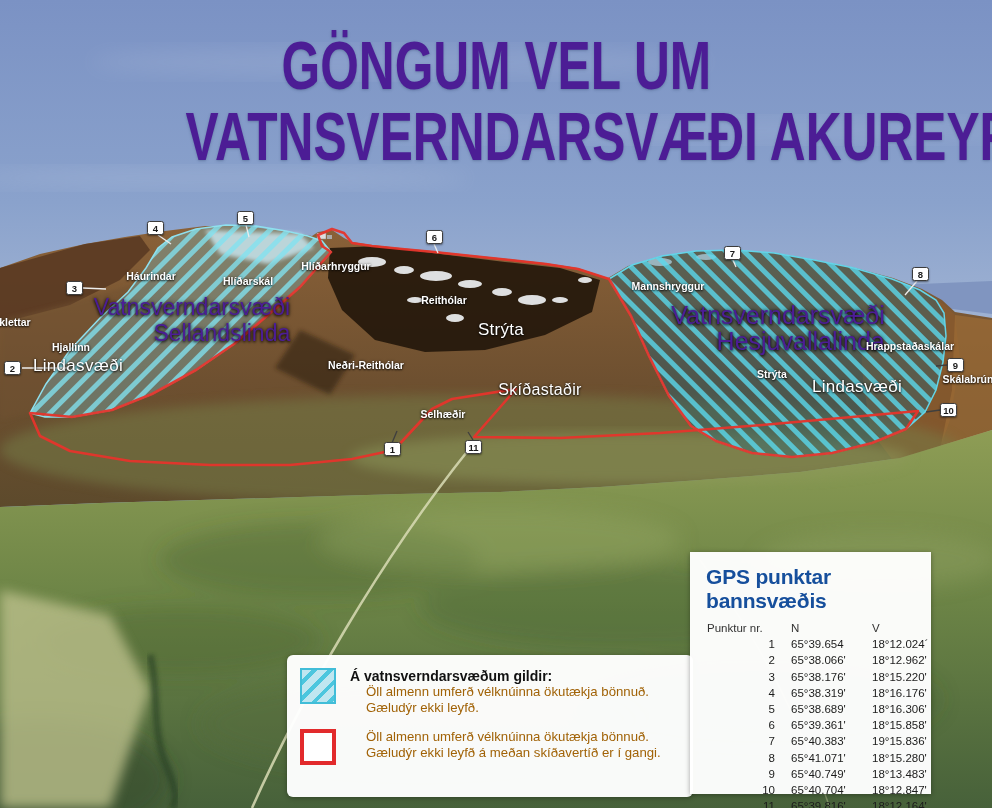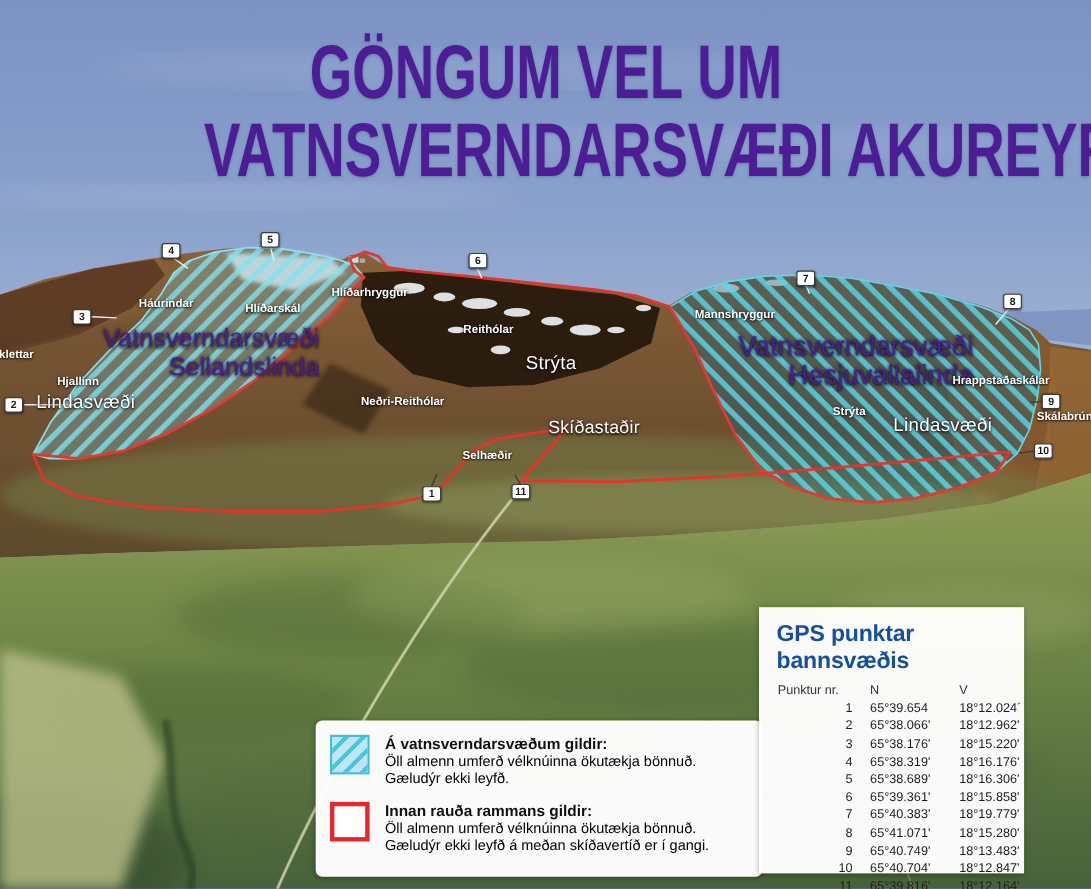--- a/index.html
+++ b/index.html
@@ -31,21 +31,21 @@
 
   
   .legend{position:absolute;left:287px;top:655px;width:406px;height:142px;background:rgba(255,255,255,.97);
       border-radius:6px;box-shadow:0 1px 5px rgba(0,0,0,.35);padding:13px 0 0 13px;box-sizing:border-box;}
   .leg-row{display:flex;margin-bottom:13px;}
   .leg-swatch{width:36px;height:36px;box-sizing:border-box;flex:none;margin-right:14px;}
   .leg-swatch.water{border:2.5px solid #41bdd8;
       background:repeating-linear-gradient(135deg,#bfe6f0 0 7px,#4cc6de 7px 11px);}
   .leg-swatch.frame{border:4px solid #e22a2c;background:#fff;}
   .leg-head{font-size:14px;font-weight:bold;color:#111;line-height:16px;}
-  .leg-line{font-size:13.2px;color:#000000;line-height:16px;}
+  .leg-line{font-size:13.2px;color:#a16207;line-height:16px;margin-left:16px;}
 
   
   .gps{position:absolute;left:690px;top:552px;width:241px;height:242px;background:rgba(255,255,255,.97);
       border-radius:0;box-shadow:0 1px 5px rgba(0,0,0,.35);box-sizing:border-box;}
   .gps-title{font-size:21px;font-weight:bold;color:#164f9c;margin:13px 0 7px 16px;letter-spacing:-.2px;}
   .gps table{margin:0 0 0 16px;border-spacing:0;font-size:11.5px;line-height:14.2px;color:#1c1c1c;}
   .gps th{font-weight:normal;color:#333;}
   .gps td:nth-child(1){width:68px;text-align:right;padding-right:2px;}
   .gps th:nth-child(1){text-align:left;}
   .gps td:nth-child(2),.gps th:nth-child(2){padding-left:14px;text-align:left;min-width:68px;}
@@ -239,21 +239,20 @@
       <div class="leg-swatch water"></div>
       <div>
         <div class="leg-head">Á vatnsverndarsvæðum gildir:</div>
         <div class="leg-line">Öll almenn umferð vélknúinna ökutækja bönnuð.</div>
         <div class="leg-line">Gæludýr ekki leyfð.</div>
       </div>
     </div>
     <div class="leg-row">
       <div class="leg-swatch frame"></div>
       <div>
-        <div class="leg-head">Innan rauða rammans gildir:</div>
         <div class="leg-line">Öll almenn umferð vélknúinna ökutækja bönnuð.</div>
         <div class="leg-line">Gæludýr ekki leyfð á meðan skíðavertíð er í gangi.</div>
       </div>
     </div>
   </div>
 
   <div class="gps">
     <div class="gps-title">GPS punktar bannsvæðis</div>
     <table>
       <tbody>
@@ -288,21 +287,21 @@
             <td>18°16.306'</td>
           </tr>
       <tr>
             <td>6</td>
             <td>65°39.361'</td>
             <td>18°15.858'</td>
           </tr>
       <tr>
             <td>7</td>
             <td>65°40.383'</td>
-            <td>18°19.779'</td>
+            <td>19°15.836'</td>
           </tr>
       <tr>
             <td>8</td>
             <td>65°41.071'</td>
             <td>18°15.280'</td>
           </tr>
       <tr>
             <td>9</td>
             <td>65°40.749'</td>
             <td>18°13.483'</td>

